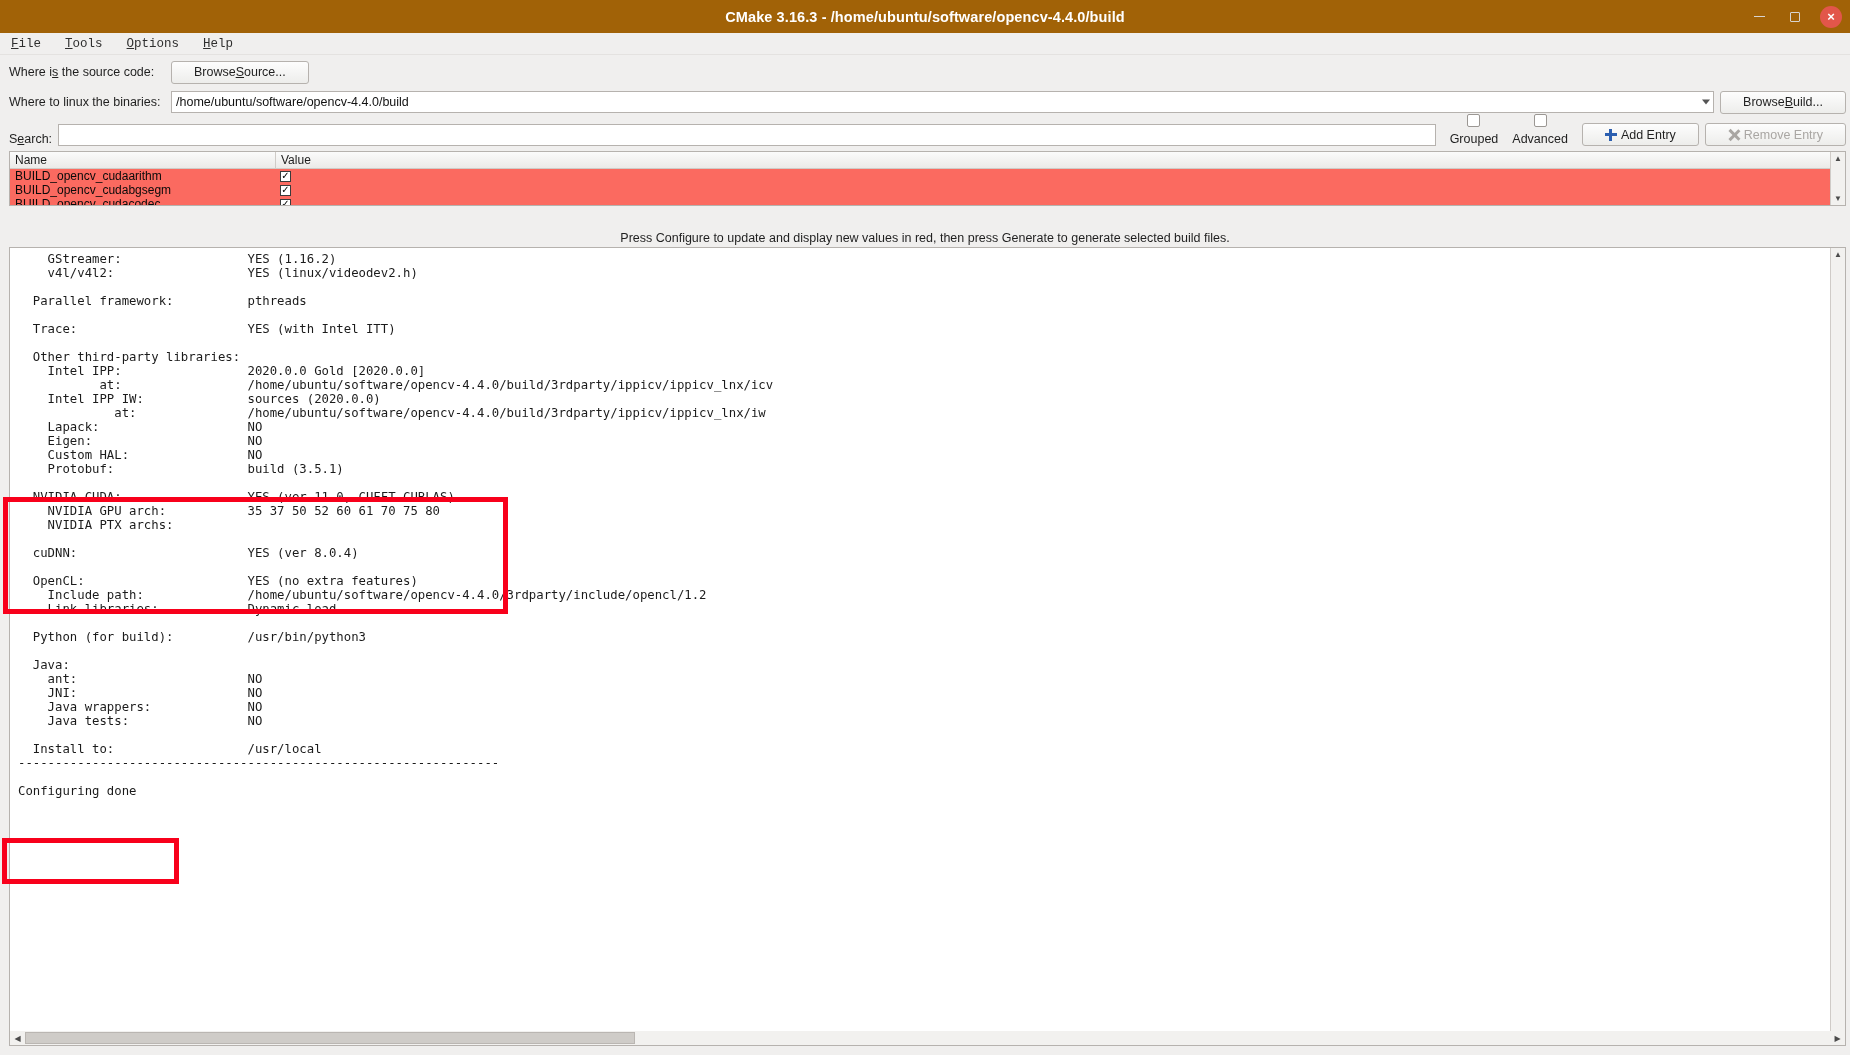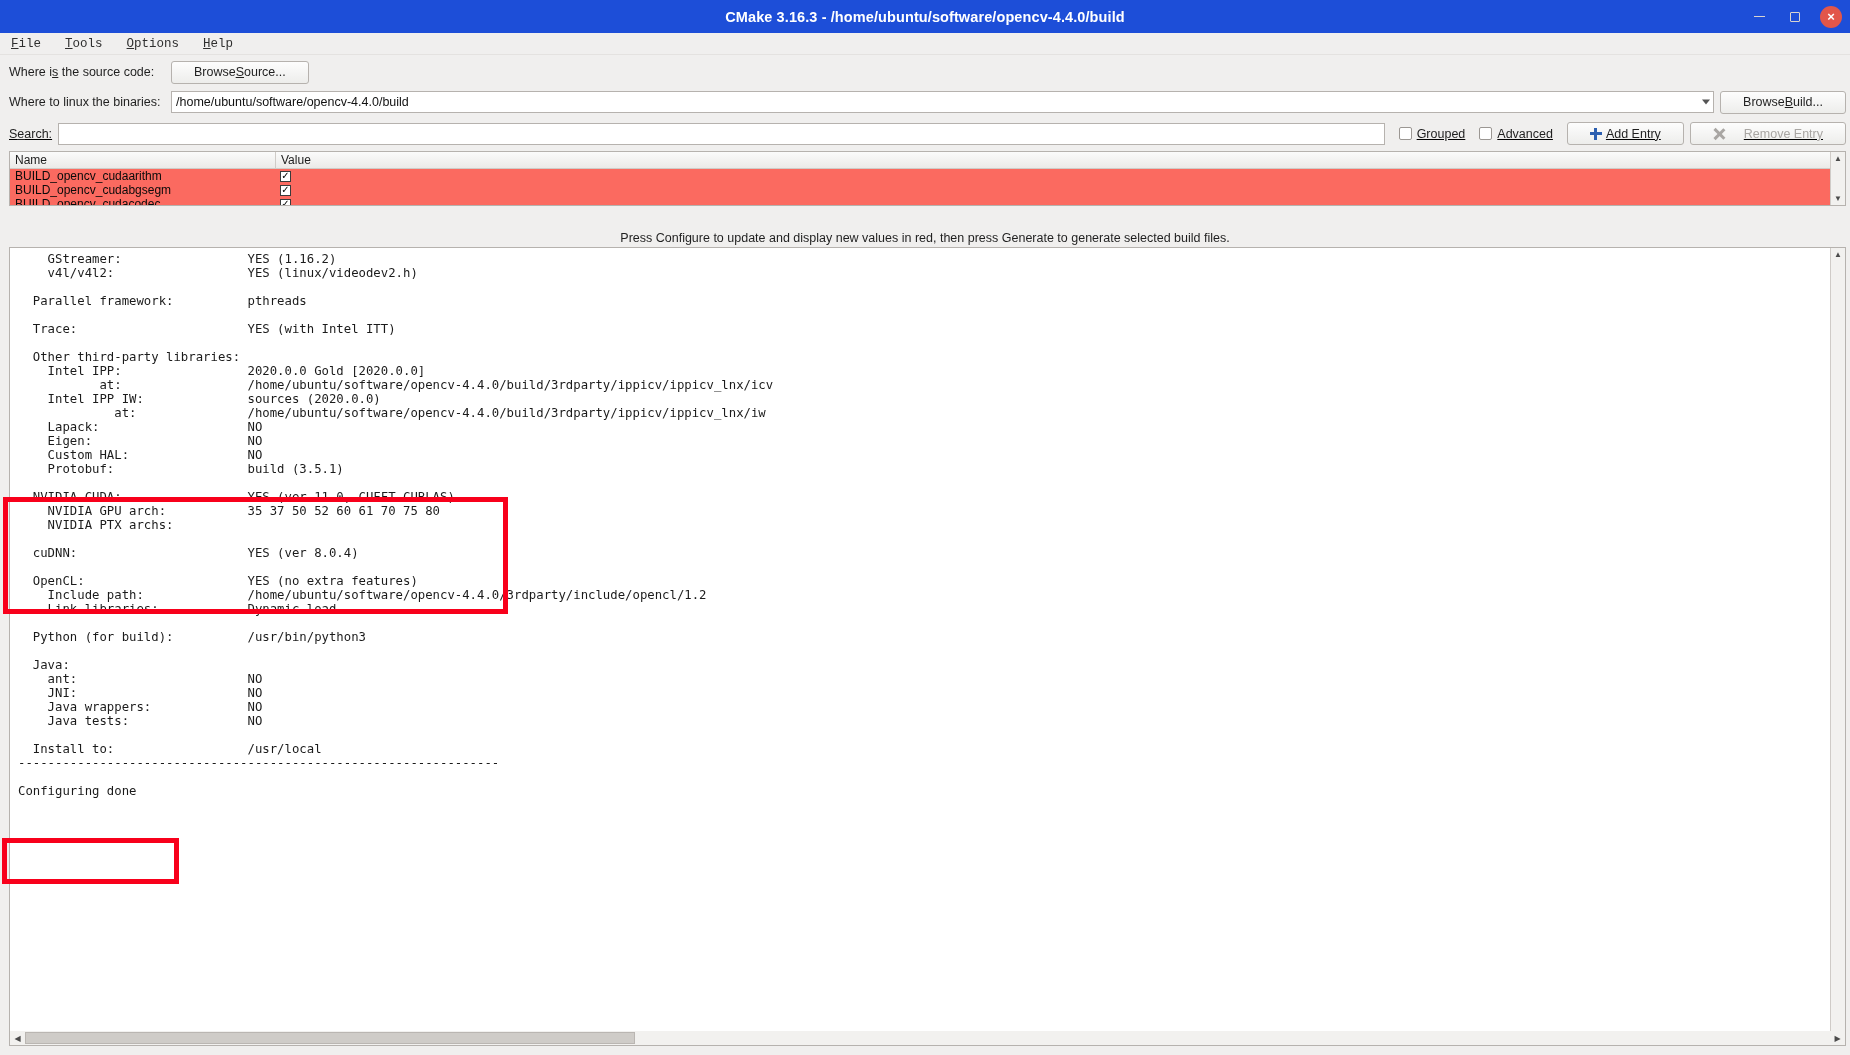--- a/index.html
+++ b/index.html
@@ -7,21 +7,21 @@
     width: 1850px; height: 1055px;
     background: #f0efee;
     font-family: "Liberation Sans", sans-serif;
     overflow: hidden;
   }
   body { position: relative; }
 
   
   .titlebar {
     height: 33px;
-    background: #1d4ed8;
+    background: #a16207;
     display: flex; align-items: center; justify-content: center;
     position: relative;
   }
   .titlebar .title {
     color: #ffffff;
     font-size: 14.5px;
     font-weight: bold;
     letter-spacing: .1px;
   }
   .winbtns {
@@ -94,48 +94,48 @@
     height: 23px;
     background: linear-gradient(#fdfdfd,#ededeb);
     border: 1px solid #b6b2ae;
     border-radius: 3px;
     font-size: 12.5px; color: #1f1f1f;
     padding: 0 22px;
     display: flex; align-items: center; justify-content: center;
     white-space: nowrap;
   }
   .btn u { text-decoration: underline; }
-  .btn.disabled { color: #a9a6a3; gap: 15px; }
+  .btn.disabled { color: #a9a6a3; }
 
   
   .searchrow {
-    display: flex; align-items: center;
+    display: flex; align-items: flex-end;
     height: 25px;
     margin-top: 6px;
     padding: 0 4px 0 9px;
     gap: 6px;
-    text-decoration: underline;
   }
   .searchlabel { font-size: 12.5px; color: #1f1f1f; white-space: nowrap; }
   .searchlabel u { text-decoration: underline; }
   .searchfield {
     flex: 1; height: 22px;
     background: #ffffff; border: 1px solid #b6b2ae;
     padding: 0 4px;
     font-size: 12.5px;
   }
   .searchfield input {
     width: 100%; height: 100%; border: none; outline: none;
     font-size: 12.5px; font-family: "Liberation Sans", sans-serif;
     background: transparent;
   }
   .chk {
     display: flex; align-items: center; gap: 5px;
     font-size: 12.5px; color: #1f1f1f; white-space: nowrap;
     margin-left: 8px;
+    flex-direction: column;
   }
   .chkbox {
     width: 13px; height: 13px;
     background: #fff; border: 1px solid #9b9793; border-radius: 2px;
   }
   .plusicon {
     display: inline-block; position: relative;
     width: 12px; height: 12px; margin-right: 4px;
   }
   .plusicon::before, .plusicon::after {

